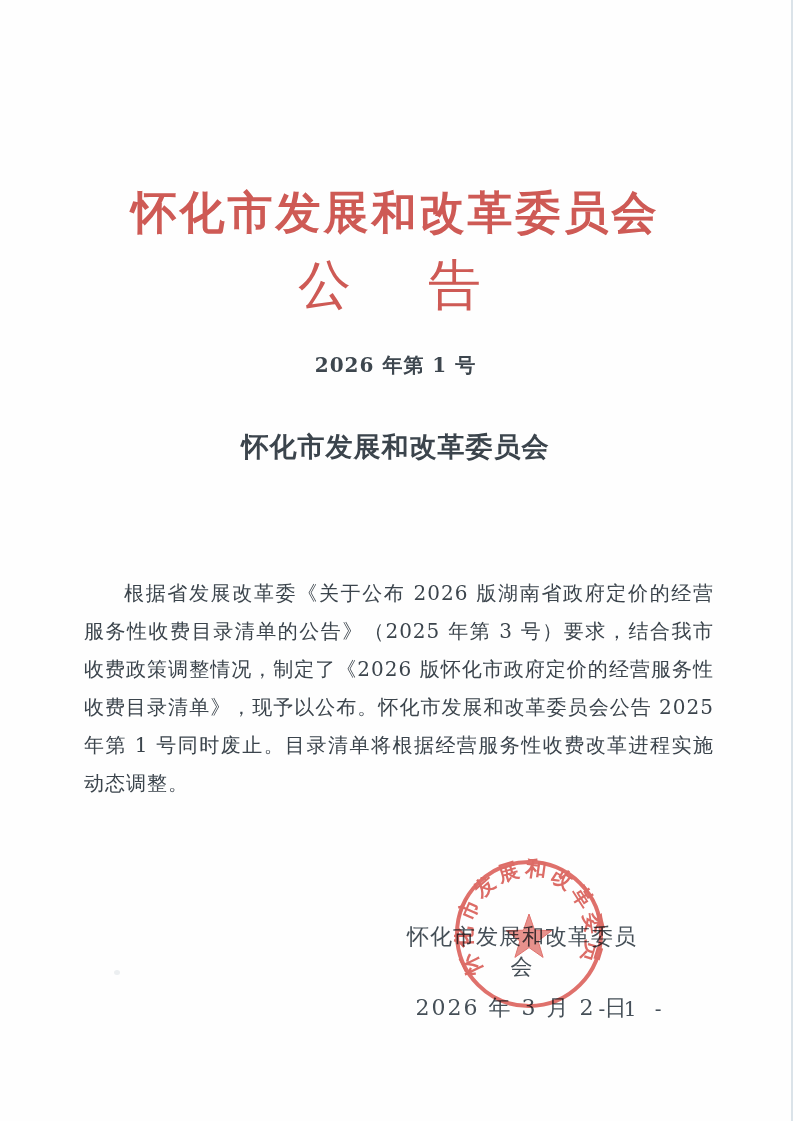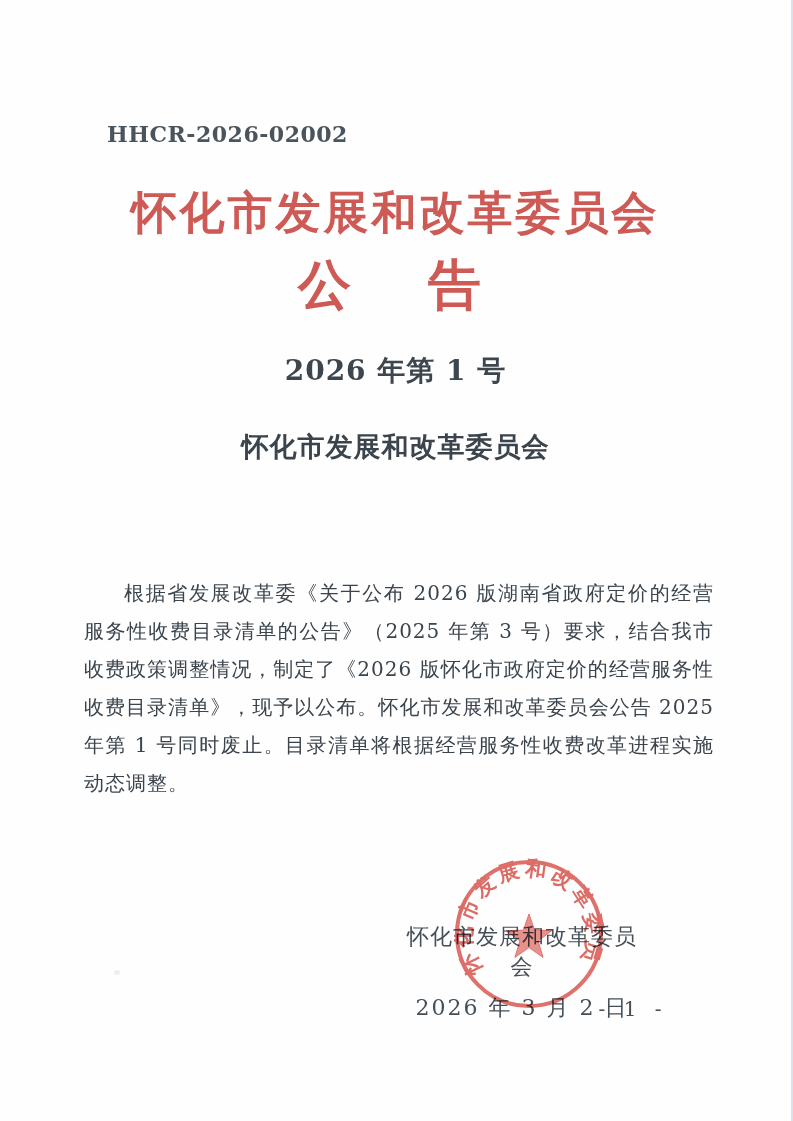--- a/index.html
+++ b/index.html
@@ -8,25 +8,25 @@
          font-family:"DejaVu Serif","Liberation Serif",serif; }
   .page { position:absolute; left:0; top:0; width:793px; height:1121px;
           background:#fefefe; border-right:2px solid #dbe3e9; }
   .doc-number { position:absolute; left:107px; top:121px;
                 font-size:22px; font-weight:bold; letter-spacing:0.5px;
                 color:#4a545c; }
   .red-title { position:absolute; left:0; top:183px; width:100%;
                text-align:center; color:#ce5a55; font-weight:bold;
                font-size:45px; letter-spacing:3px; }
   .gong-gao { position:absolute; left:0; top:250px; width:100%;
-              text-align:center; color:#ce5a55; font-weight:bold;
+              text-align:center; color:#ce5a55; font-weight:normal;
               font-size:53px; letter-spacing:12px; }
   .issue-number { position:absolute; left:0; top:352px; width:100%;
                   text-align:center; color:#3d464e; font-weight:bold;
-                  font-size:28px; letter-spacing:1px; }
+                  font-size:20px; letter-spacing:1px; }
   .main-title { position:absolute; left:0; top:428px; width:100%;
                 text-align:center; color:#3b444c; font-weight:bold;
                 font-size:27px; line-height:38px; letter-spacing:1px; }
   .body-text { position:absolute; left:84px; top:574px; width:630px;
                color:#3b444c; font-size:20px; line-height:38px;
                text-align:justify; text-indent:2em; letter-spacing:1px; }
   .attachment { position:absolute; left:84px; top:826px; width:640px;
                 color:#3b444c; font-size:22px; text-indent:2em;
                 letter-spacing:1px; }
   .signature { position:absolute; left:403px; top:922px; width:238px;
@@ -39,21 +39,20 @@
                  text-align:center; color:#46505a; font-size:20px;
                  letter-spacing:6px; }
   .smudge { position:absolute; left:114px; top:970px; width:6px; height:5px;
             background:#eceff1; border-radius:50%; }
 </style>
 </head>
 <body>
 
 <div class="page">
 
-  <div class="doc-number">HHCR-2026-02002</div>
 
   <div class="red-title">怀化市发展和改革委员会</div>
 
   <div class="gong-gao">公　告</div>
 
   <div class="issue-number">2026 年第 1 号</div>
 
   <div class="main-title">
     <div>怀化市发展和改革委员会</div>
   </div>

